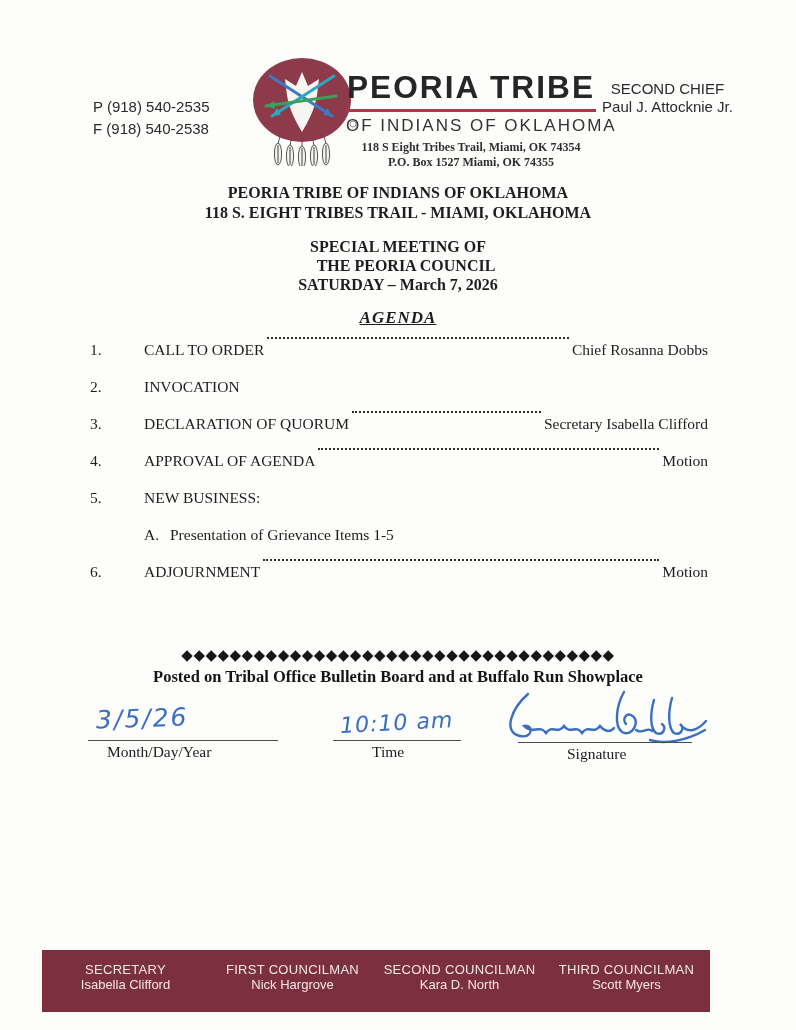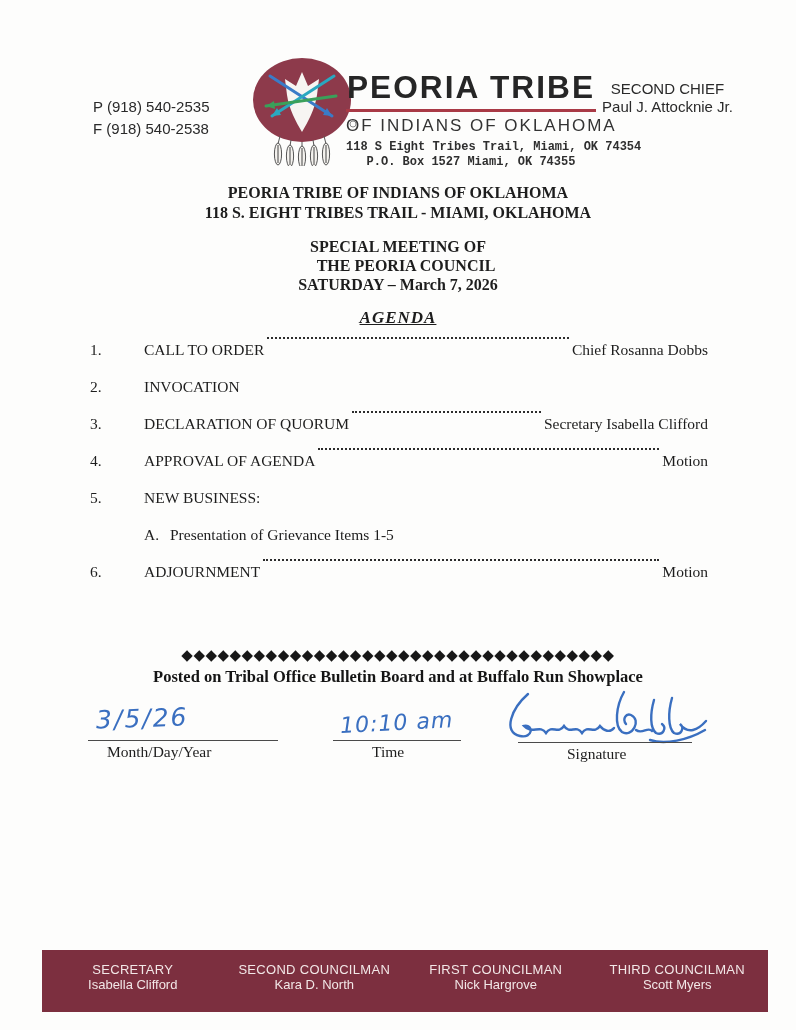--- a/index.html
+++ b/index.html
@@ -18,21 +18,21 @@
   .logotype .brand{
     font-family:"Liberation Sans", sans-serif;font-weight:700;font-size:31px;
     letter-spacing:2px;color:#262626;transform:scaleX(1.02);white-space:nowrap;
   }
   .logotype .rule{height:3px;background:#a93a46;margin:3px 0 4px 0;}
   .logotype .sub{
     font-family:"Liberation Sans", sans-serif;font-size:17px;letter-spacing:2px;
     color:#333;white-space:nowrap;
   }
   .logotype .addr{
-    font-family:Liberation Mono, monospace;font-weight:700;font-size:12px;
+    font-family:Liberation Serif, serif;font-weight:700;font-size:12px;
     color:#2f2f2f;line-height:15px;margin-top:4px;white-space:nowrap;
   }
   .officers{
     position:absolute;left:585px;top:80px;width:165px;text-align:center;
     font-family:"Liberation Sans", sans-serif;color:#2a2a2a;
   }
   .officers .officer{margin-bottom:13px;}
   .officers .o-title{font-size:15px;line-height:18px;}
   .officers .o-name{font-size:15px;line-height:18px;}
   
@@ -76,21 +76,21 @@
   .sign-line{position:absolute;height:0;border-top:1.6px solid #4a4a4a;}
   .line-date{left:88px;top:740px;width:190px;}
   .line-time{left:333px;top:740px;width:128px;}
   .line-sig{left:518px;top:742px;width:174px;}
   .sign-label{position:absolute;font-size:15.5px;color:#1d1d1d;}
   .lbl-date{left:107px;top:743px;}
   .lbl-time{left:372px;top:743px;}
   .lbl-sig{left:567px;top:745px;}
   
   .footer-bar{
-    position:absolute;left:42px;top:950px;width:726px;height:62px;
+    position:absolute;left:42px;top:950px;width:668px;height:62px;
     background:#7c2f3f;display:flex;justify-content:space-around;align-items:flex-start;
     padding-top:12px;box-sizing:border-box;
     font-family:"Liberation Sans", sans-serif;color:#f2e7e7;text-align:center;
   }
   .footer-col{flex:1;}
   .f-title{font-size:13px;line-height:15px;letter-spacing:0.3px;}
   .f-name{font-size:13px;line-height:15px;}
 </style>
 </head>
 <body>
@@ -238,26 +238,26 @@
   <div class="sign-label lbl-date">Month/Day/Year</div>
   <div class="sign-label lbl-time">Time</div>
   <div class="sign-label lbl-sig">Signature</div>
 
   <div class="footer-bar" id="footer-bar">
       <div class="footer-col">
         <div class="f-title">SECRETARY</div>
         <div class="f-name">Isabella Clifford</div>
       </div>
       <div class="footer-col">
+        <div class="f-title">FIRST COUNCILMAN</div>
+        <div class="f-name">Nick Hargrove</div>
+      </div>
+      <div class="footer-col">
         <div class="f-title">SECOND COUNCILMAN</div>
         <div class="f-name">Kara D. North</div>
       </div>
       <div class="footer-col">
-        <div class="f-title">FIRST COUNCILMAN</div>
-        <div class="f-name">Nick Hargrove</div>
-      </div>
-      <div class="footer-col">
         <div class="f-title">THIRD COUNCILMAN</div>
         <div class="f-name">Scott Myers</div>
       </div>
     </div>
 
 </div>
 
 </body></html>

